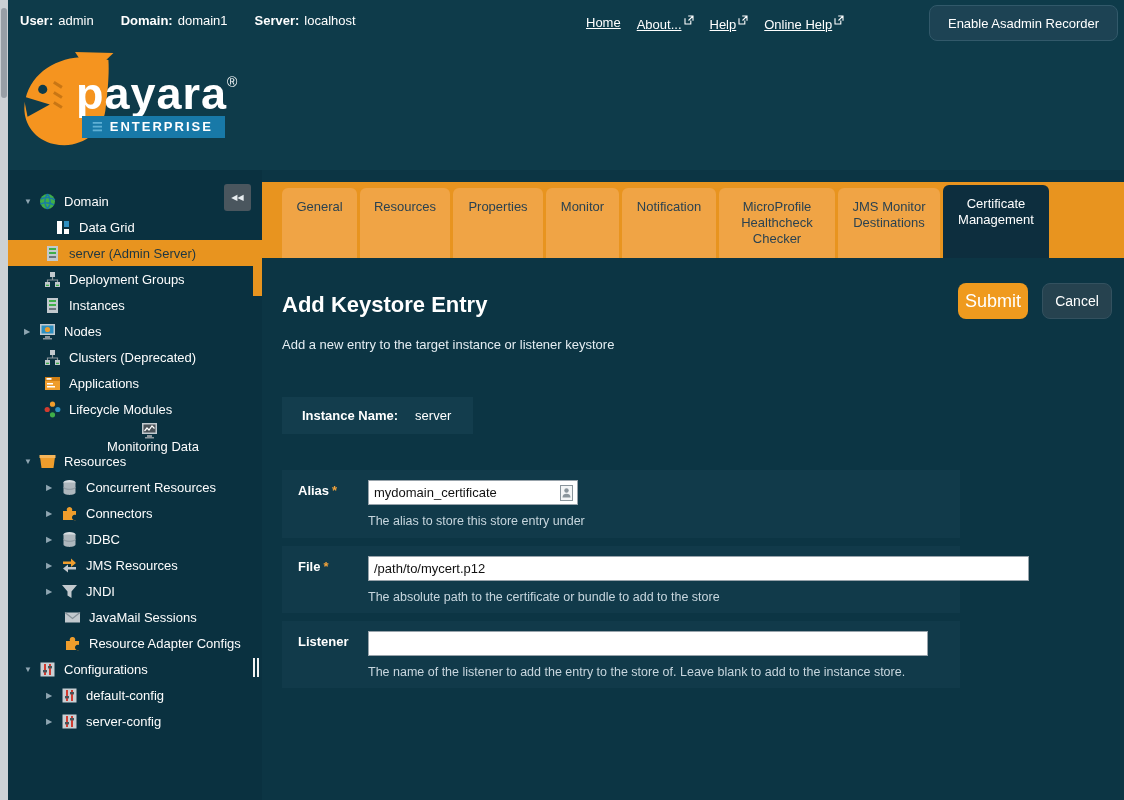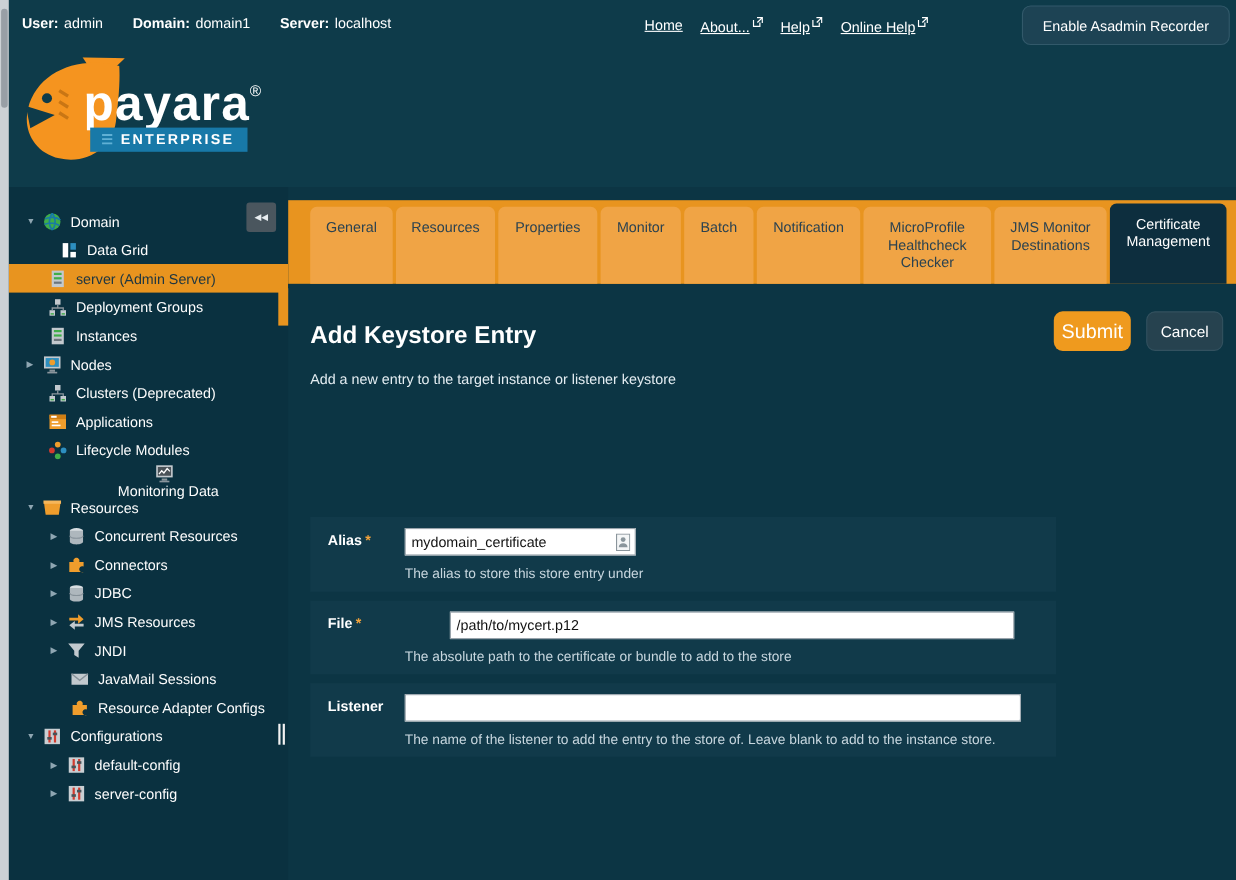--- a/index.html
+++ b/index.html
@@ -342,56 +342,59 @@
       </div>
     </nav>
 </div>
 
 <div class="content">
   <div class="tabbar">
       <div class="tab" style="width: 75px;"><span>General</span></div>
       <div class="tab" style="width: 90px;"><span>Resources</span></div>
       <div class="tab" style="width: 90px;"><span>Properties</span></div>
       <div class="tab" style="width: 73px;"><span>Monitor</span></div>
-      <div class="tab" style="width: 63px;"><span>Batch</span></div>
       <div class="tab" style="width: 94px;"><span>Notification</span></div>
       <div class="tab" style="width: 116px;"><span>MicroProfile Healthcheck Checker</span></div>
       <div class="tab" style="width: 102px;"><span>JMS Monitor Destinations</span></div>
       <div class="tab active" style="width: 106px;"><span>Certificate Management</span></div>
     </div>
   <div class="orange-sliver"></div>
   <div class="resize-handle">
       <i></i>
       <i></i>
     </div>
 
   <h1 class="page-title">Add Keystore Entry</h1>
   <button class="submit-btn">Submit</button>
   <button class="cancel-btn">Cancel</button>
   <div class="page-subtitle">Add a new entry to the target instance or listener keystore</div>
 
+  <div class="instance-panel">
+    <b>Instance Name:</b>
+    <span>server</span>
+  </div>
 
   <div id="form-rows">
       <div class="form-row" style="top: 300px; height: 68px;">
         <span class="flabel"><span>Alias</span><span class="req">*</span></span>
         <span class="input-wrap" style="width: 210px;">
           <input type="text" value="mydomain_certificate" style="">
           <span style="display: inline-flex;">
             <svg class="autofill" viewBox="0 0 13 16">
               <rect x="0.5" y="0.5" width="12" height="15" fill="#f4f6f7" stroke="#8a959c"></rect>
               <circle cx="6.5" cy="5.5" r="2.2" fill="#8a959c"></circle>
               <path d="M2.5 12.5 C2.5 9.8 4.3 8.8 6.5 8.8 C8.7 8.8 10.5 9.8 10.5 12.5 Z" fill="#8a959c"></path>
             </svg>
           </span>
         </span>
         <div class="fhelp">The alias to store this store entry under</div>
       </div>
       <div class="form-row" style="top: 376px; height: 67px;">
         <span class="flabel"><span>File</span><span class="req">*</span></span>
-        <span class="input-wrap" style="width: 513px; margin-left: 41px;">
+        <span class="input-wrap" style="width: 661px;">
           <input type="text" value="/path/to/mycert.p12" style="">
         </span>
         <div class="fhelp">The absolute path to the certificate or bundle to add to the store</div>
       </div>
       <div class="form-row" style="top: 451px; height: 67px;">
         <span class="flabel"><span>Listener</span></span>
         <span class="input-wrap" style="width: 560px;">
           <input type="text" style="">
         </span>
         <div class="fhelp">The name of the listener to add the entry to the store of. Leave blank to add to the instance store.</div>

